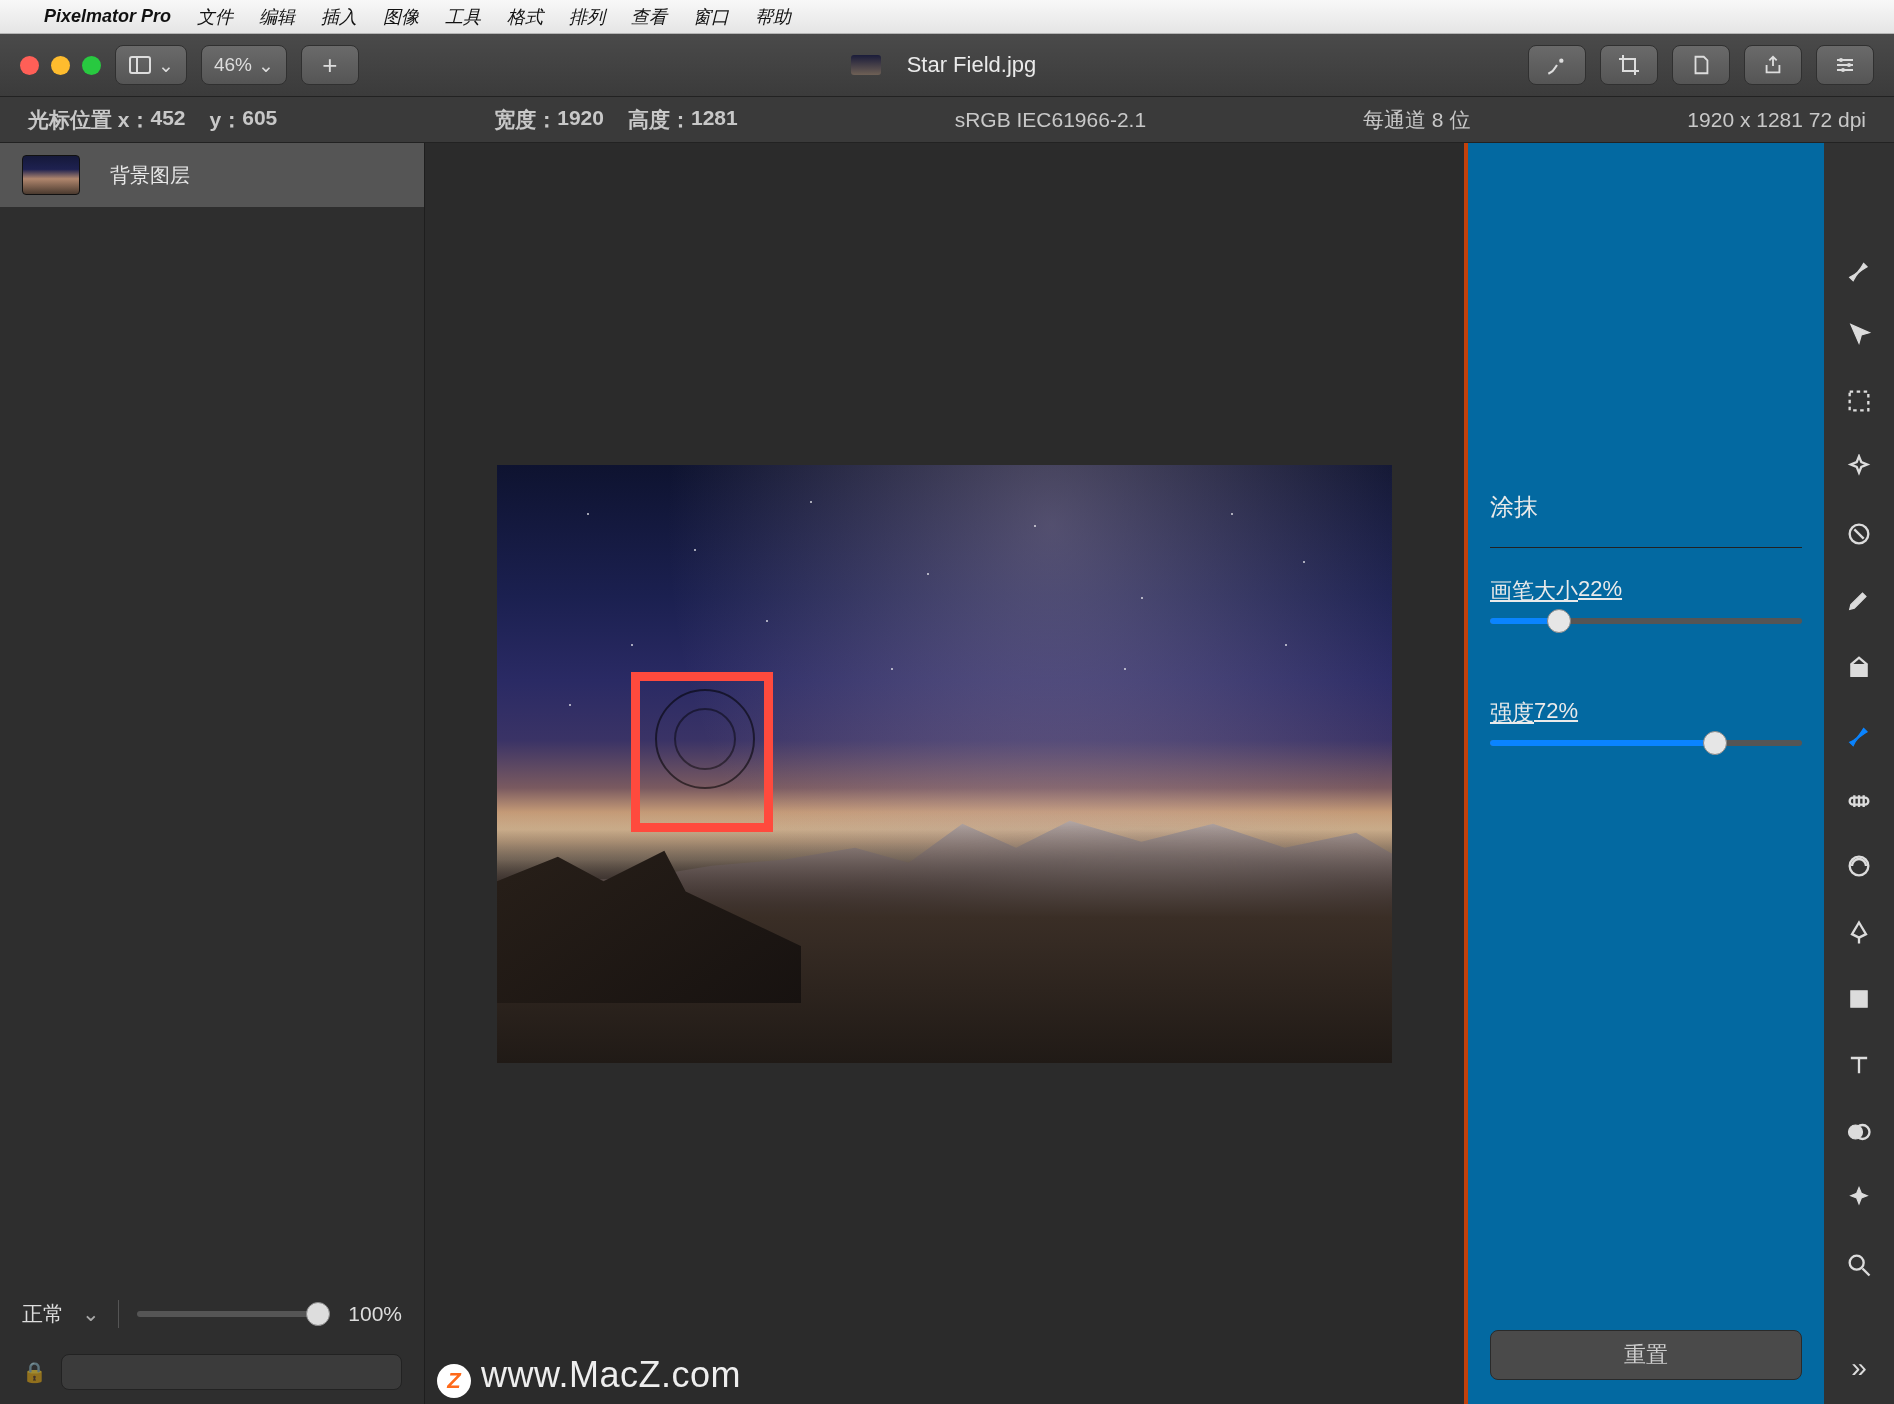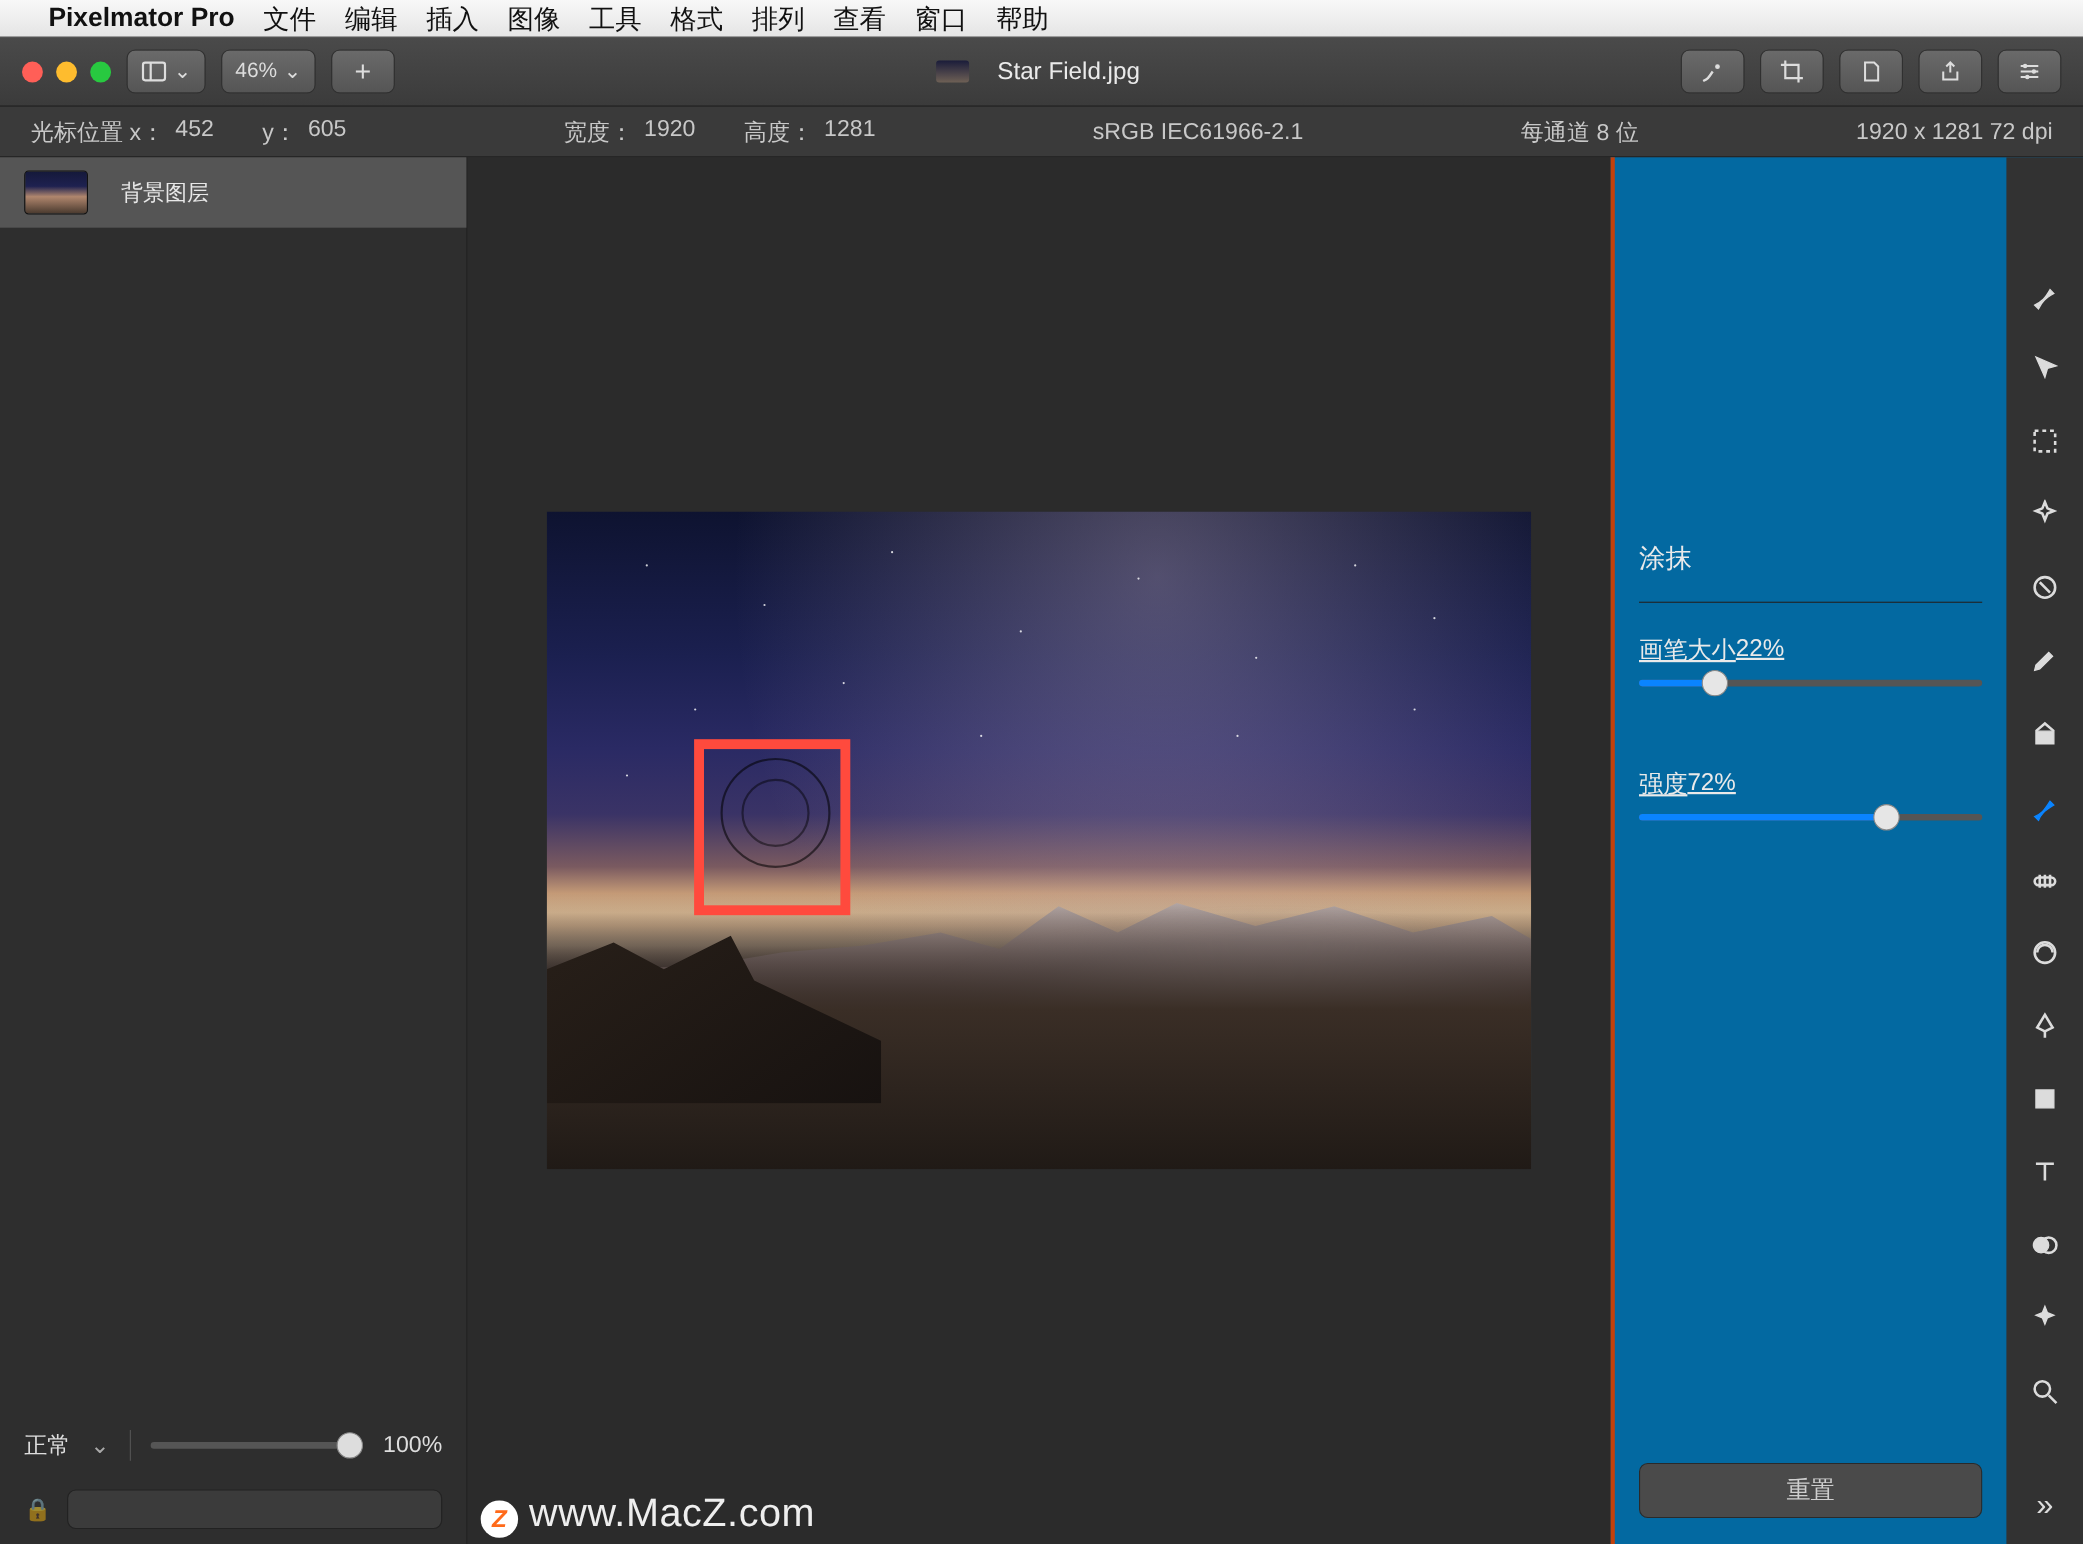--- a/index.html
+++ b/index.html
@@ -1,36 +1,36 @@
 <!DOCTYPE html>
 <html><head>
 <meta charset="utf-8">
 <style>
 * { margin: 0; padding: 0; box-sizing: border-box; font-family: -apple-system, BlinkMacSystemFont, "Helvetica Neue", Arial, sans-serif; }
 body { width: 1894px; height: 1404px; background: #2a2a2a; color: #e8e8e8; font-size: 20px; overflow: hidden; user-select: none; }
 
 
-.menubar { height: 34px; background: linear-gradient(#f8f8f8,#e5e5e5); border-bottom: 1px solid #b5b5b5; display: flex; align-items: center; padding: 2px 18px; gap: 26px; color:#111; font-size:24px; }
+.menubar { height: 34px; background: linear-gradient(#f8f8f8,#e5e5e5); border-bottom: 1px solid #b5b5b5; display: flex; align-items: center; padding: 2px 18px; gap: 26px; color:#111; font-size:18px;font-style:italic; }
 .menubar .apple { font-size:22px; }
 .menubar .appname { font-weight: 700; }
 .menubar .item { cursor: default; }
 
 
 .toolbar { height: 63px; background: linear-gradient(#4a4a4a,#3b3b3b); border-bottom: 1px solid #222; display: flex; align-items: center; padding: 0 20px; gap: 14px; }
 .traffic { display: flex; gap: 12px; }
 .traffic span { width:19px; height:19px; border-radius:50%; display:inline-block; }
 .tr-r { background:#ff5f57; } .tr-y { background:#febc2e; } .tr-g { background:#28c940; }
 .tb-btn { height:40px; min-width:58px; padding:0 12px; border-radius:8px; background:linear-gradient(#6a6a6a,#555); border:1px solid #303030; display:flex; align-items:center; justify-content:center; color:#ddd; font-size:19px; gap:6px; }
 .tb-btn svg { fill:#ddd; }
 .title-area { flex:1; display:flex; align-items:center; justify-content:center; gap:26px; color:#eaeaea; font-size:22px; }
 .title-thumb { width:30px; height:20px; border-radius:3px; background:linear-gradient(#1a1c3a,#6e6055); }
 
 
 .infobar { height: 46px; background:#3a3a3a; border-bottom:1px solid #222; display:flex; align-items:center; color:#c8c8c8; font-size:21px; padding:0 28px; gap:48px; }
-.infobar .seg { display:flex; gap:10px; }
+.infobar .seg { display:flex; gap:0;font-weight:bold; }
 .infobar .spacer { flex:1; }
 
 
 .main { display:flex; height: calc(100% - 143px); }
 
 
 .layers { width:425px; background:#2e2e2e; border-right:1px solid #1e1e1e; display:flex; flex-direction:column; }
 .layer-row { display:flex; align-items:center; gap:30px; padding:12px 22px; background:#555; }
 .layer-thumb { width:58px; height:40px; border-radius:4px; background:linear-gradient(#15193a 0%,#1e2150 35%,#b0866d 60%,#4a3a2f 100%); border:1px solid #111; }
 .layers-bottom { margin-top:auto; padding:16px 22px; display:flex; align-items:center; gap:18px; color:#ddd; font-size:21px; }

